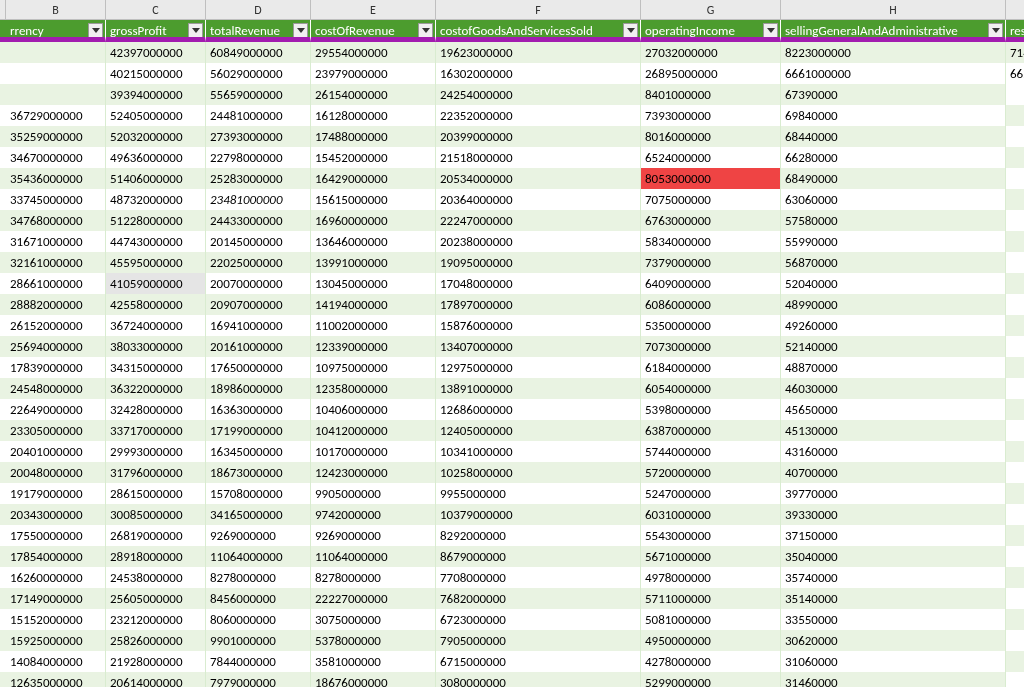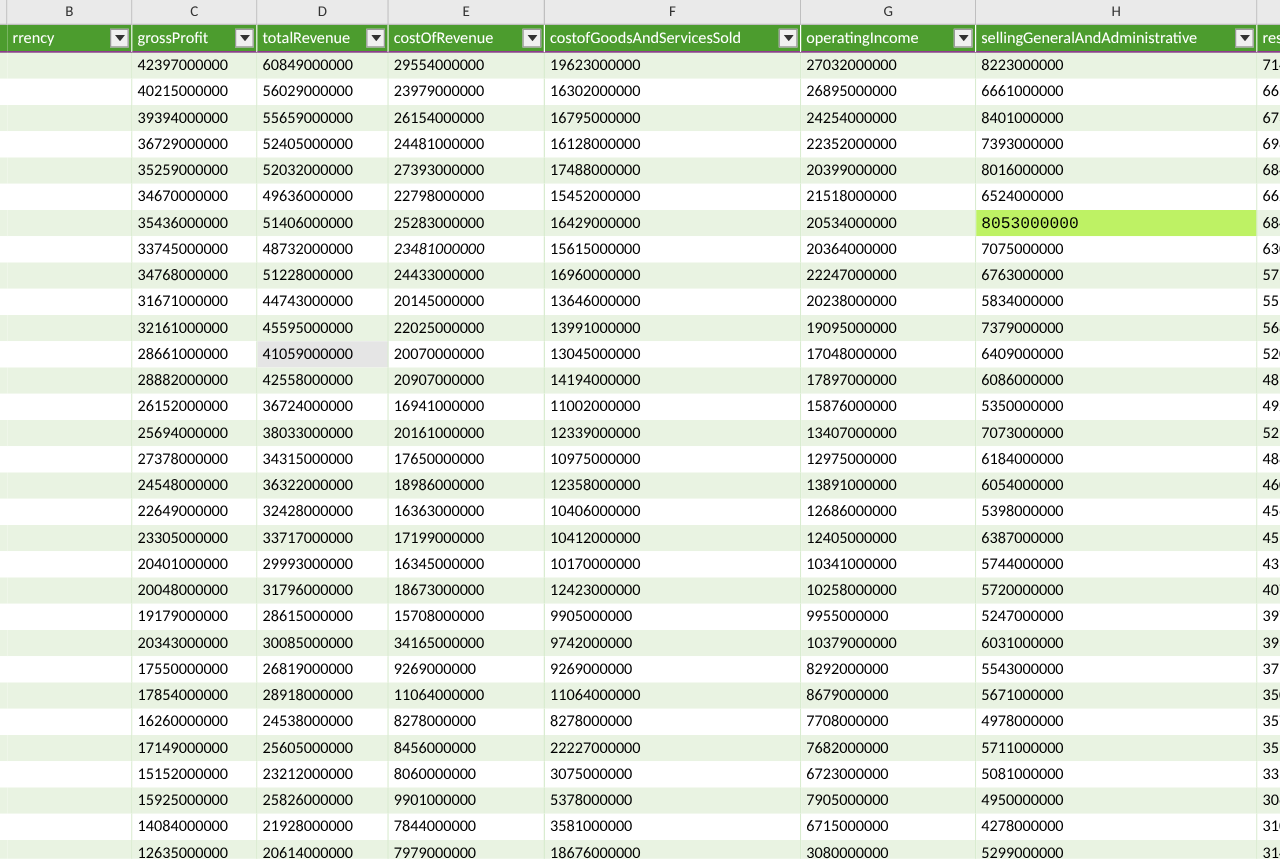--- a/index.html
+++ b/index.html
@@ -31,21 +31,21 @@
   }
   .colhdr.first { border-right: 1px solid #bfbfbf; }
   .tblhdr {
     background: #4c9c2e;
     color: #fff;
     font-weight: 400;
     height: 22px;
     line-height: 22px;
     padding: 0 20px 0 4px;
     border-right: 1px solid #fff;
-    border-bottom: 1px solid #a21caf;
+    border-bottom: 5px solid #a21caf;
     position: relative;
     white-space: nowrap;
     overflow: hidden;
   }
   .tblhdr.first { padding: 0; border-right: none; }
   .filter {
     position: absolute;
     right: 2px;
     top: 3px;
     width: 15px;
@@ -136,21 +136,20 @@
     <div class="cell row-odd" style="text-align: left; background: rgb(255, 255, 255);">23979000000</div>
     <div class="cell row-odd" style="text-align: left; background: rgb(255, 255, 255);">16302000000</div>
     <div class="cell row-odd" style="text-align: left; background: rgb(255, 255, 255);">26895000000</div>
     <div class="cell row-odd" style="text-align: left; background: rgb(255, 255, 255);">6661000000</div>
     <div class="cell row-odd" style="text-align: left; background: rgb(255, 255, 255);">66590000</div>
     <div class="cell first row-even lefttxt" style="text-align: left; background: rgb(233, 243, 226);"></div>
     <div class="cell row-even lefttxt" style="text-align: left; background: rgb(233, 243, 226);"></div>
     <div class="cell row-even" style="text-align: left; background: rgb(233, 243, 226);">39394000000</div>
     <div class="cell row-even" style="text-align: left; background: rgb(233, 243, 226);">55659000000</div>
     <div class="cell row-even" style="text-align: left; background: rgb(233, 243, 226);">26154000000</div>
-    <div class="cell row-even" style="text-align: left; background: rgb(233, 243, 226);">16795000000</div>
     <div class="cell row-even" style="text-align: left; background: rgb(233, 243, 226);">24254000000</div>
     <div class="cell row-even" style="text-align: left; background: rgb(233, 243, 226);">8401000000</div>
     <div class="cell row-even" style="text-align: left; background: rgb(233, 243, 226);">67390000</div>
     <div class="cell first row-odd lefttxt" style="text-align: left; background: rgb(255, 255, 255);"></div>
     <div class="cell row-odd lefttxt" style="text-align: left; background: rgb(255, 255, 255);"></div>
     <div class="cell row-odd" style="text-align: left; background: rgb(255, 255, 255);">36729000000</div>
     <div class="cell row-odd" style="text-align: left; background: rgb(255, 255, 255);">52405000000</div>
     <div class="cell row-odd" style="text-align: left; background: rgb(255, 255, 255);">24481000000</div>
     <div class="cell row-odd" style="text-align: left; background: rgb(255, 255, 255);">16128000000</div>
     <div class="cell row-odd" style="text-align: left; background: rgb(255, 255, 255);">22352000000</div>
@@ -174,21 +173,21 @@
     <div class="cell row-odd" style="text-align: left; background: rgb(255, 255, 255);">21518000000</div>
     <div class="cell row-odd" style="text-align: left; background: rgb(255, 255, 255);">6524000000</div>
     <div class="cell row-odd" style="text-align: left; background: rgb(255, 255, 255);">66280000</div>
     <div class="cell first row-even lefttxt" style="text-align: left; background: rgb(233, 243, 226);"></div>
     <div class="cell row-even lefttxt" style="text-align: left; background: rgb(233, 243, 226);"></div>
     <div class="cell row-even" style="text-align: left; background: rgb(233, 243, 226);">35436000000</div>
     <div class="cell row-even" style="text-align: left; background: rgb(233, 243, 226);">51406000000</div>
     <div class="cell row-even" style="text-align: left; background: rgb(233, 243, 226);">25283000000</div>
     <div class="cell row-even" style="text-align: left; background: rgb(233, 243, 226);">16429000000</div>
     <div class="cell row-even" style="text-align: left; background: rgb(233, 243, 226);">20534000000</div>
-    <div class="cell row-even" style="text-align: left; background: #bef264; font-family: Liberation Mono, monospace;">8053000000</div>
+    <div class="cell row-even" style="text-align: left; background: #ef4444;">8053000000</div>
     <div class="cell row-even" style="text-align: left; background: rgb(233, 243, 226);">68490000</div>
     <div class="cell first row-odd lefttxt" style="text-align: left; background: rgb(255, 255, 255);"></div>
     <div class="cell row-odd lefttxt" style="text-align: left; background: rgb(255, 255, 255);"></div>
     <div class="cell row-odd" style="text-align: left; background: rgb(255, 255, 255);">33745000000</div>
     <div class="cell row-odd" style="text-align: left; background: rgb(255, 255, 255);">48732000000</div>
     <div class="cell row-odd" style="text-align: left; background: rgb(255, 255, 255); font-style: italic;">23481000000</div>
     <div class="cell row-odd" style="text-align: left; background: rgb(255, 255, 255);">15615000000</div>
     <div class="cell row-odd" style="text-align: left; background: rgb(255, 255, 255);">20364000000</div>
     <div class="cell row-odd" style="text-align: left; background: rgb(255, 255, 255);">7075000000</div>
     <div class="cell row-odd" style="text-align: left; background: rgb(255, 255, 255);">63060000</div>
@@ -250,21 +249,21 @@
     <div class="cell row-even lefttxt" style="text-align: left; background: rgb(233, 243, 226);"></div>
     <div class="cell row-even" style="text-align: left; background: rgb(233, 243, 226);">25694000000</div>
     <div class="cell row-even" style="text-align: left; background: rgb(233, 243, 226);">38033000000</div>
     <div class="cell row-even" style="text-align: left; background: rgb(233, 243, 226);">20161000000</div>
     <div class="cell row-even" style="text-align: left; background: rgb(233, 243, 226);">12339000000</div>
     <div class="cell row-even" style="text-align: left; background: rgb(233, 243, 226);">13407000000</div>
     <div class="cell row-even" style="text-align: left; background: rgb(233, 243, 226);">7073000000</div>
     <div class="cell row-even" style="text-align: left; background: rgb(233, 243, 226);">52140000</div>
     <div class="cell first row-odd lefttxt" style="text-align: left; background: rgb(255, 255, 255);"></div>
     <div class="cell row-odd lefttxt" style="text-align: left; background: rgb(255, 255, 255);"></div>
-    <div class="cell row-odd" style="text-align: left; background: rgb(255, 255, 255);">27378000000</div>
+    <div class="cell row-odd" style="text-align: left; background: rgb(255, 255, 255);">17839000000</div>
     <div class="cell row-odd" style="text-align: left; background: rgb(255, 255, 255);">34315000000</div>
     <div class="cell row-odd" style="text-align: left; background: rgb(255, 255, 255);">17650000000</div>
     <div class="cell row-odd" style="text-align: left; background: rgb(255, 255, 255);">10975000000</div>
     <div class="cell row-odd" style="text-align: left; background: rgb(255, 255, 255);">12975000000</div>
     <div class="cell row-odd" style="text-align: left; background: rgb(255, 255, 255);">6184000000</div>
     <div class="cell row-odd" style="text-align: left; background: rgb(255, 255, 255);">48870000</div>
     <div class="cell first row-even lefttxt" style="text-align: left; background: rgb(233, 243, 226);"></div>
     <div class="cell row-even lefttxt" style="text-align: left; background: rgb(233, 243, 226);"></div>
     <div class="cell row-even" style="text-align: left; background: rgb(233, 243, 226);">24548000000</div>
     <div class="cell row-even" style="text-align: left; background: rgb(233, 243, 226);">36322000000</div>

